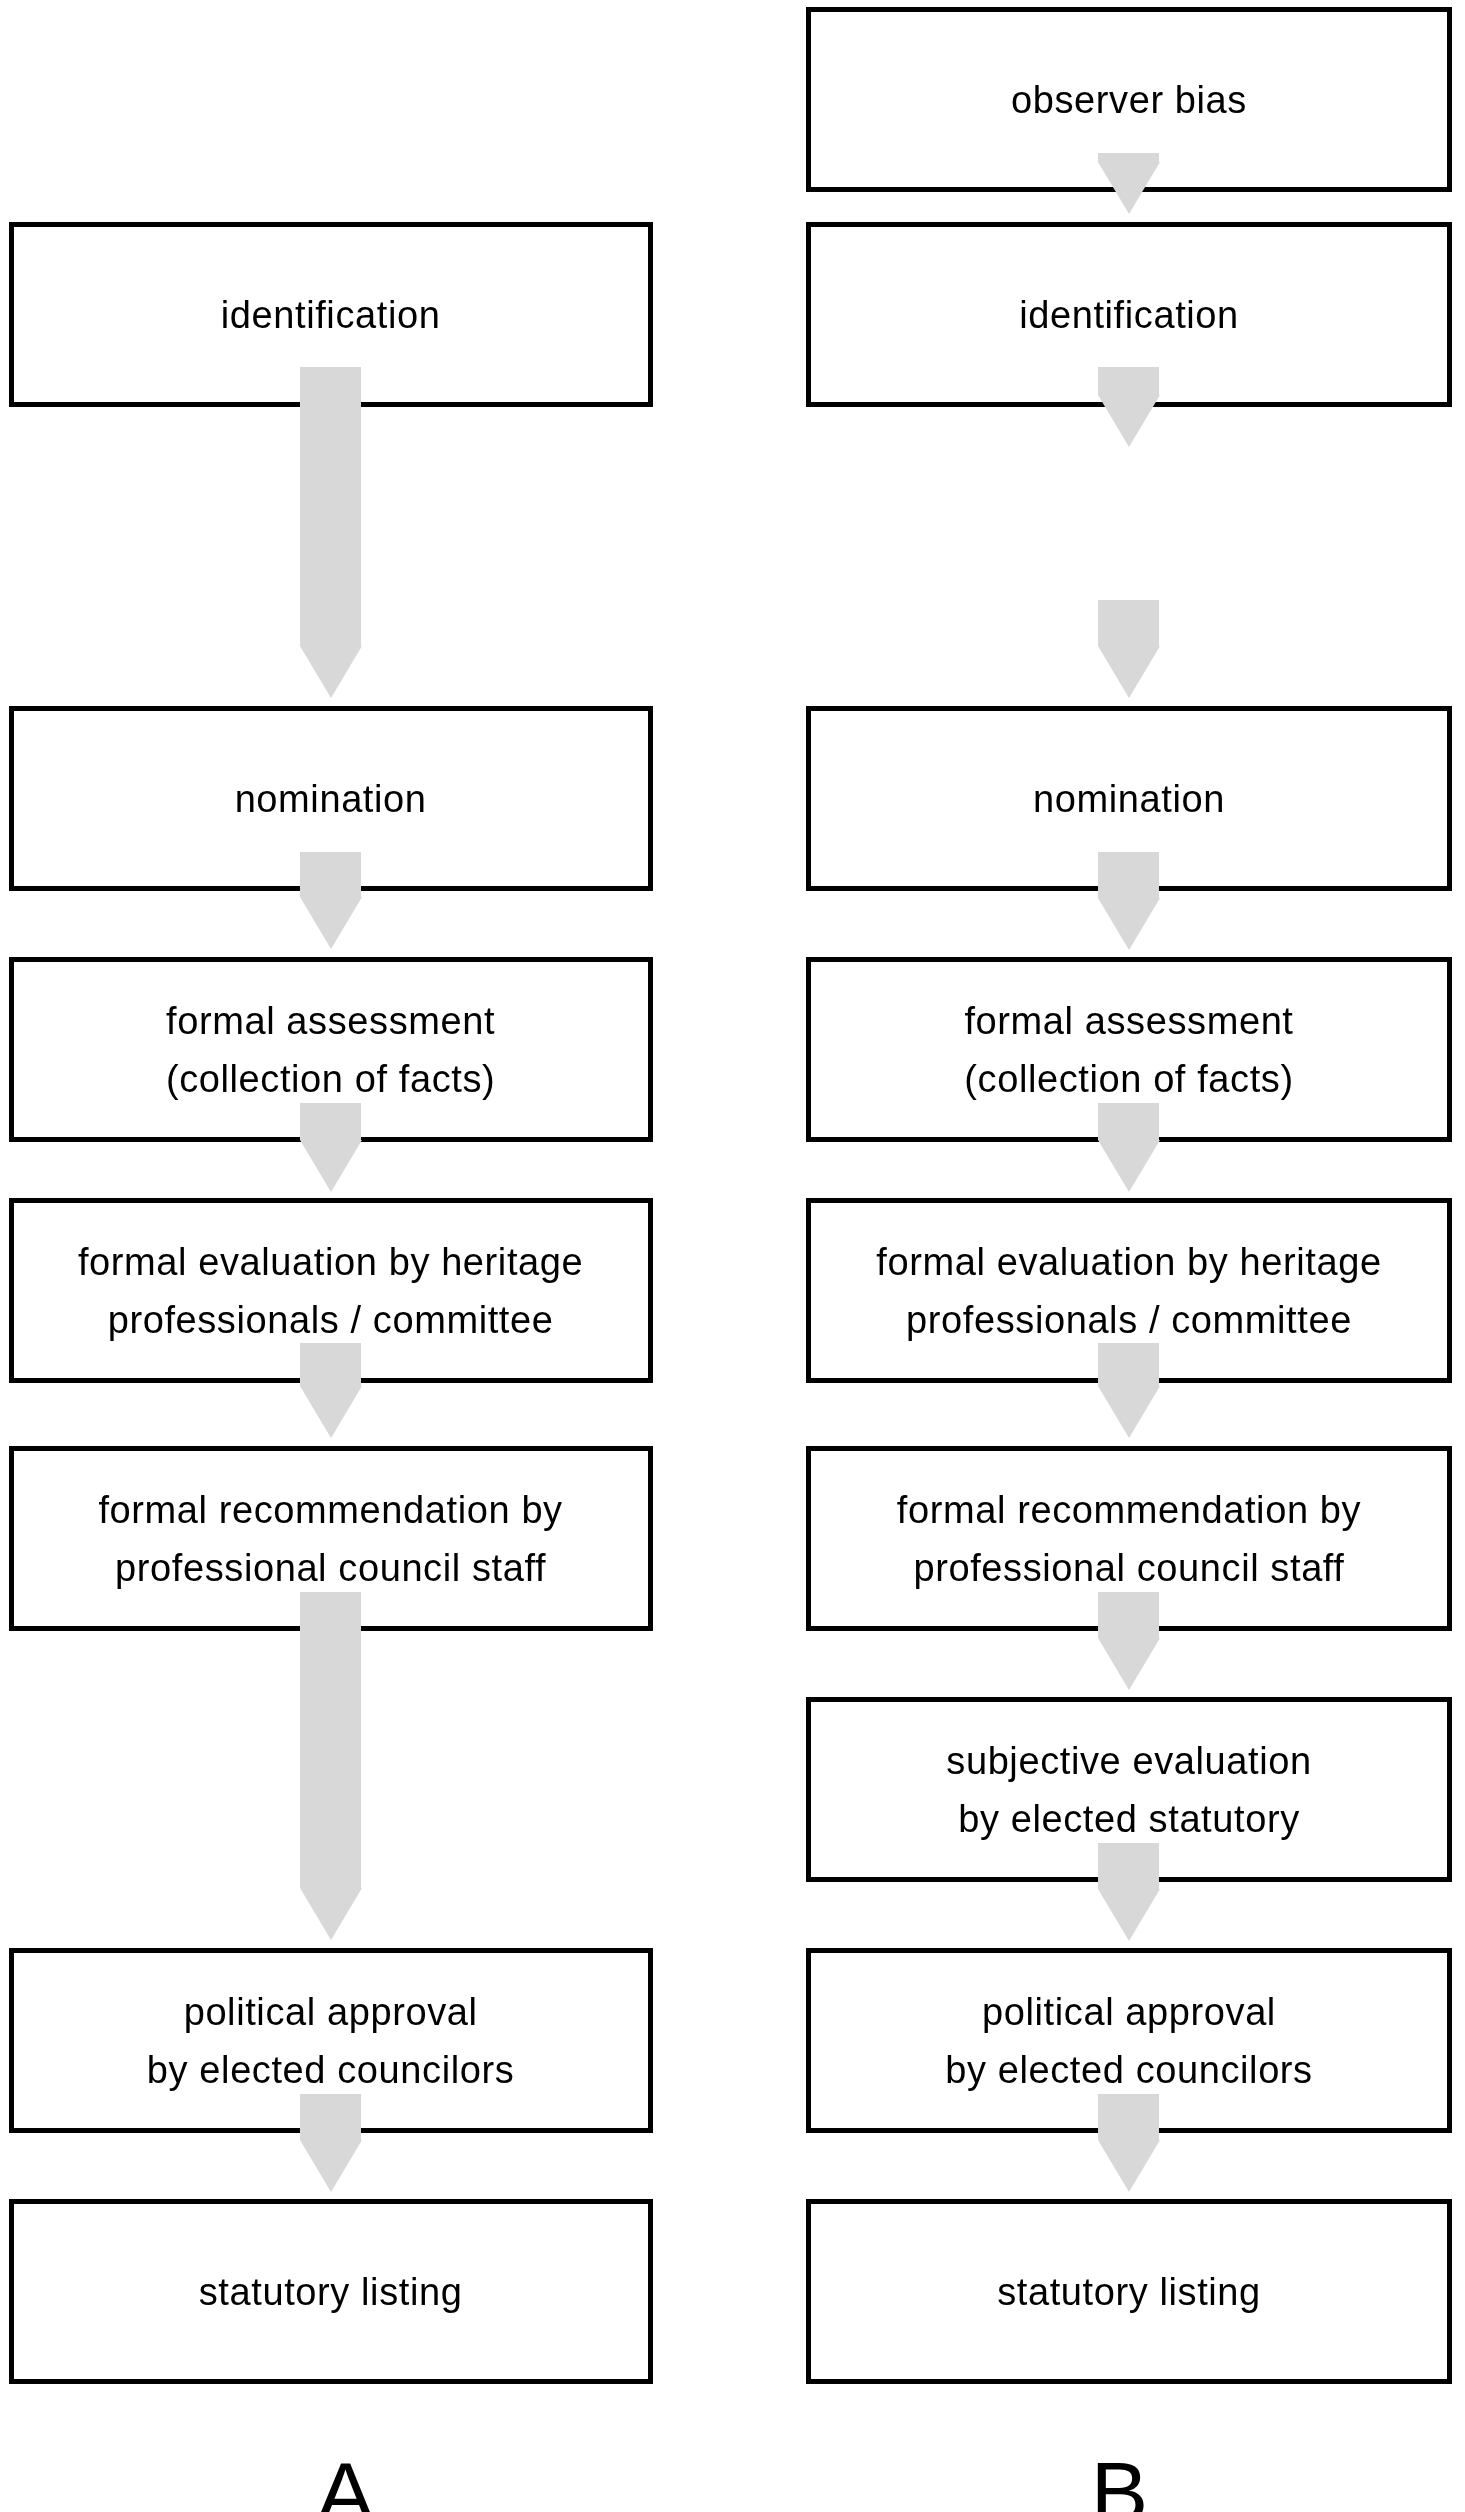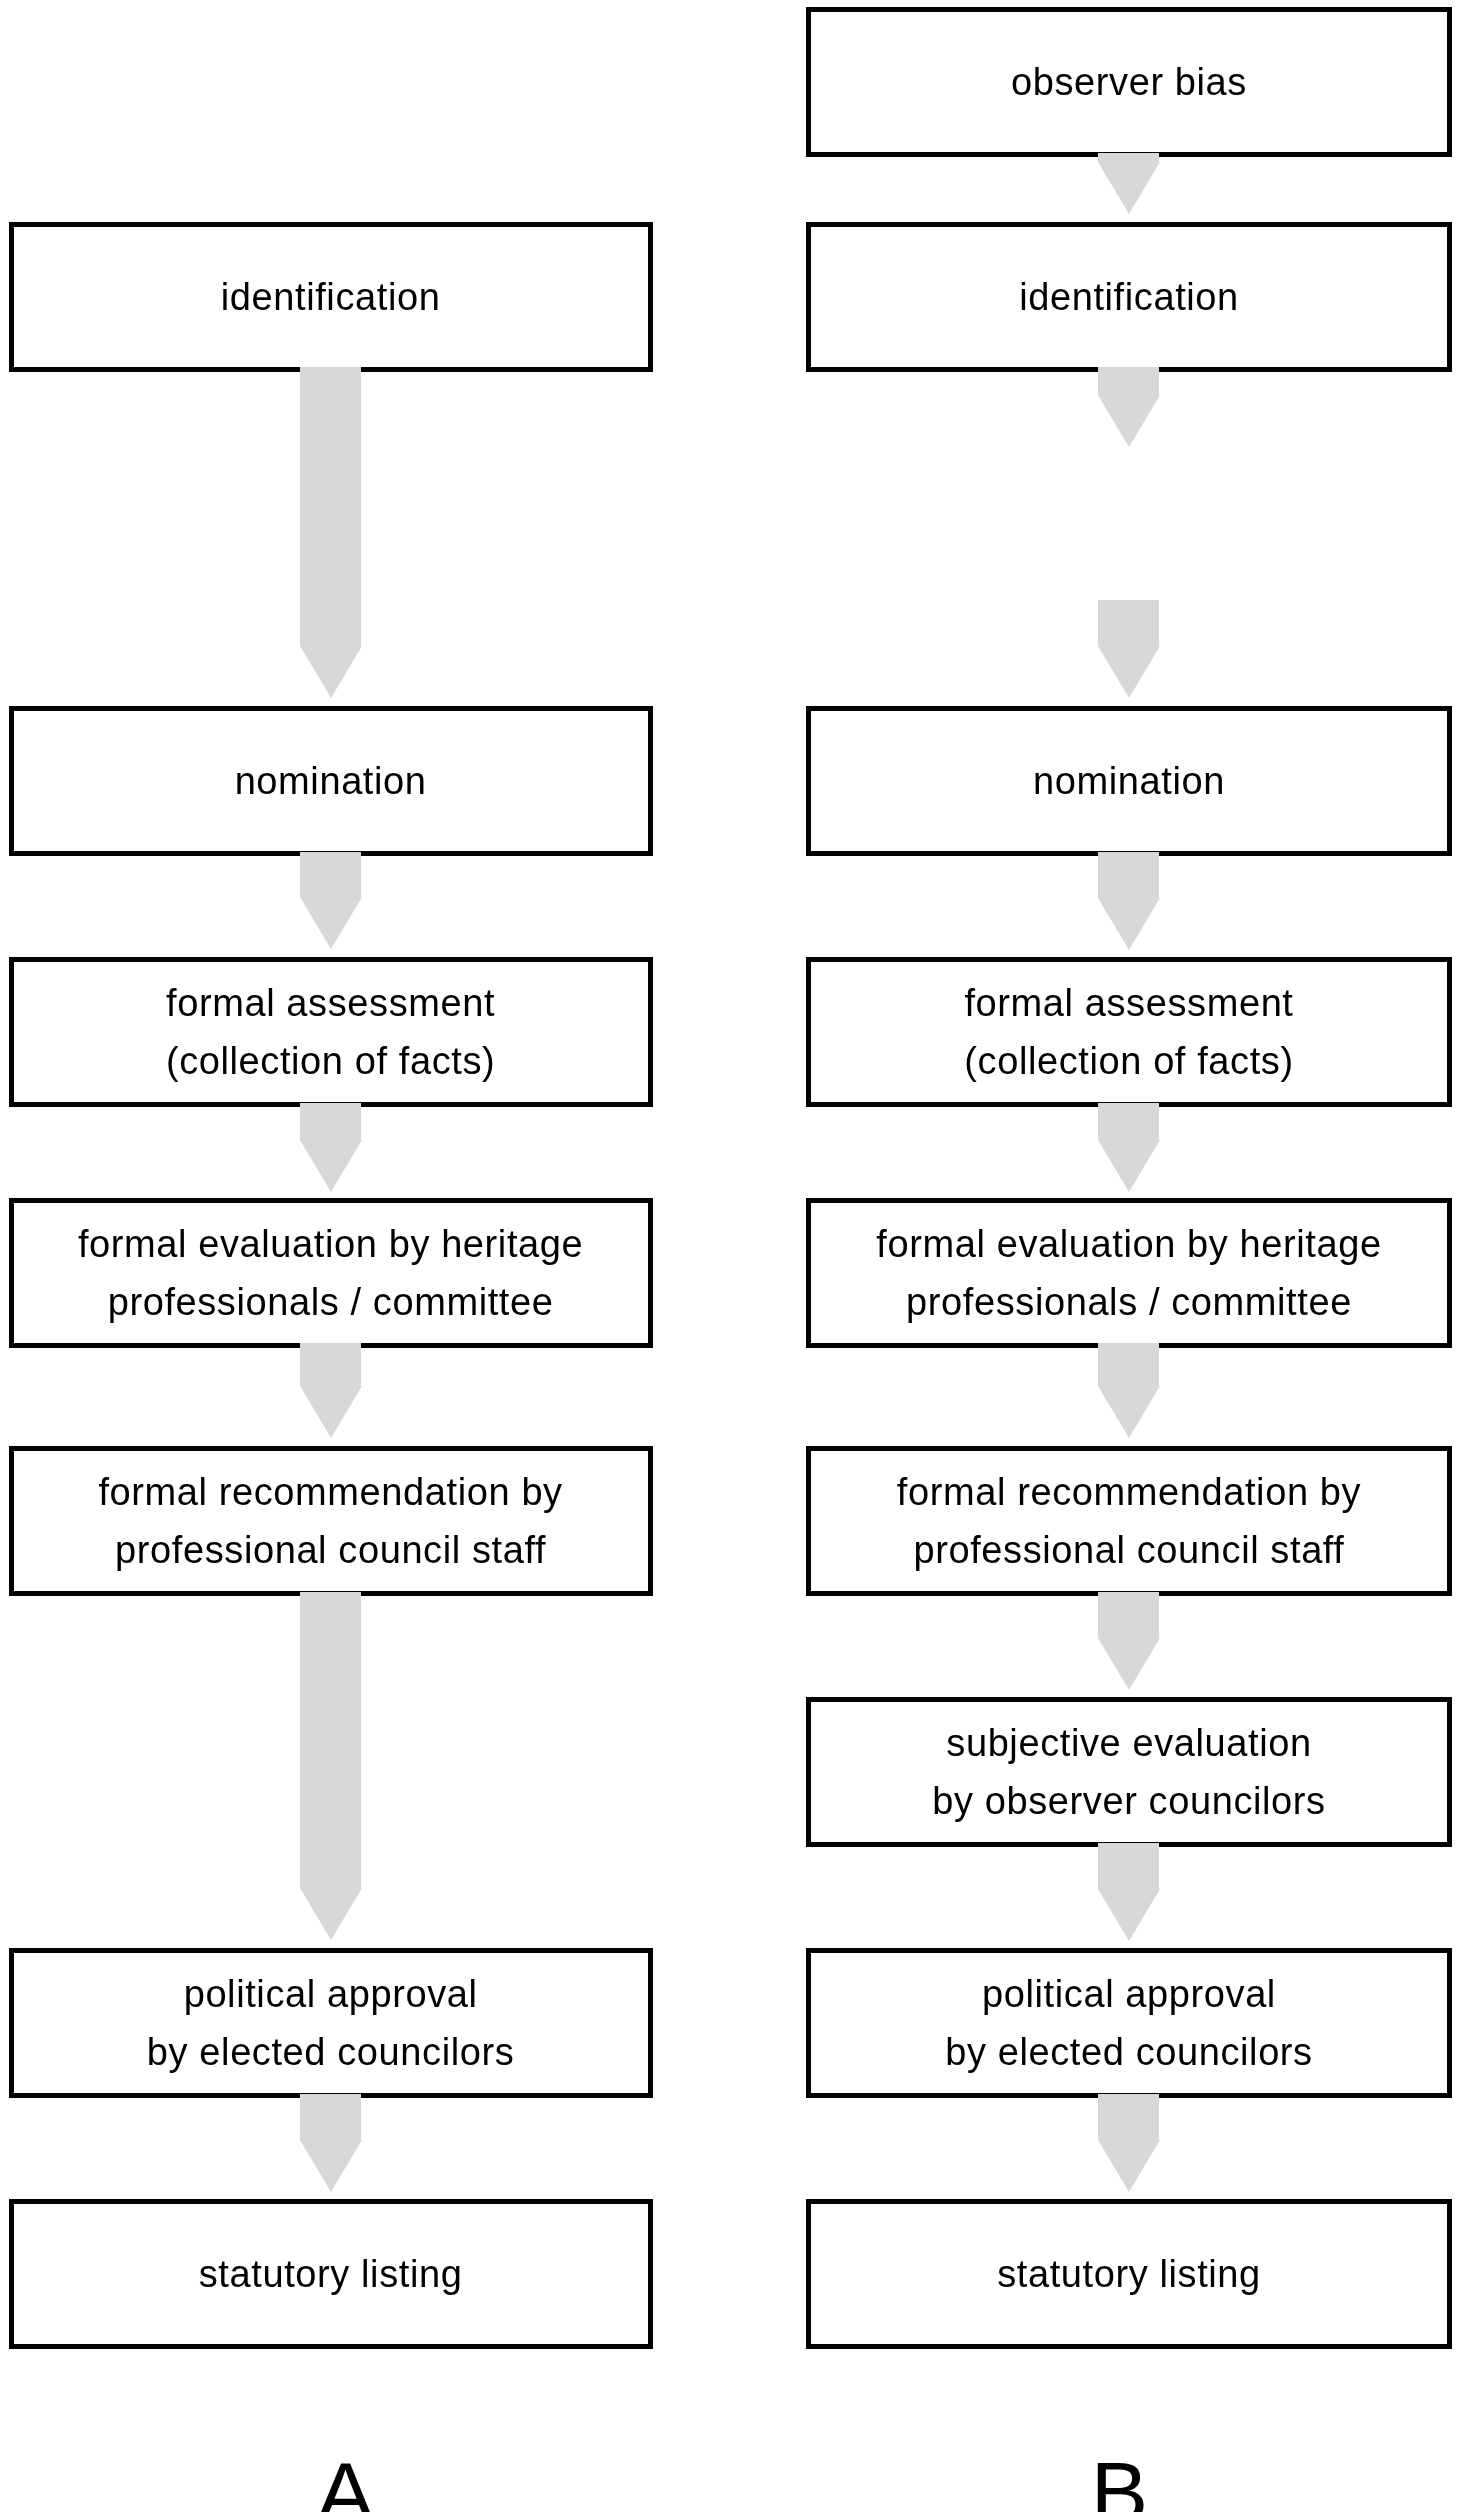--- a/index.html
+++ b/index.html
@@ -13,21 +13,21 @@
   }
   .stage {
     position: relative;
     width: 1465px;
     height: 2512px;
     background: #ffffff;
   }
   .box {
     position: absolute;
     width: 644px;
-    height: 150px;
+    height: 185px;
     box-sizing: border-box;
     border: 5.5px solid #000000;
     background: #ffffff;
     display: flex;
     align-items: center;
     justify-content: center;
     text-align: center;
     font-size: 38px;
     line-height: 58px;
     font-weight: 300;
@@ -114,21 +114,21 @@
   <div class="box col-b" style="top:7.4px">observer bias</div>
   <div class="box col-b" style="top:222px">identification</div>
   <div class="box col-b" style="top:706px">nomination</div>
   <div class="box col-b" style="top:957px">formal assessment
 (collection of facts)</div>
   <div class="box col-b" style="top:1198px">formal evaluation by heritage
 professionals / committee</div>
   <div class="box col-b" style="top:1446px">formal recommendation by
 professional council staff</div>
   <div class="box col-b" style="top:1697px">subjective evaluation
-by observer councilors</div>
+by elected statutory</div>
   <div class="box col-b" style="top:1948px">political approval
 by elected councilors</div>
   <div class="box col-b" style="top:2199px">statutory listing</div>
 
   <div class="arrow arrow-b" style="top:153px;height:61px">
     <div class="shaft"></div>
     <div class="head"></div>
   </div>
   <div class="arrow arrow-b" style="top:367px;height:80px">
     <div class="shaft"></div>

